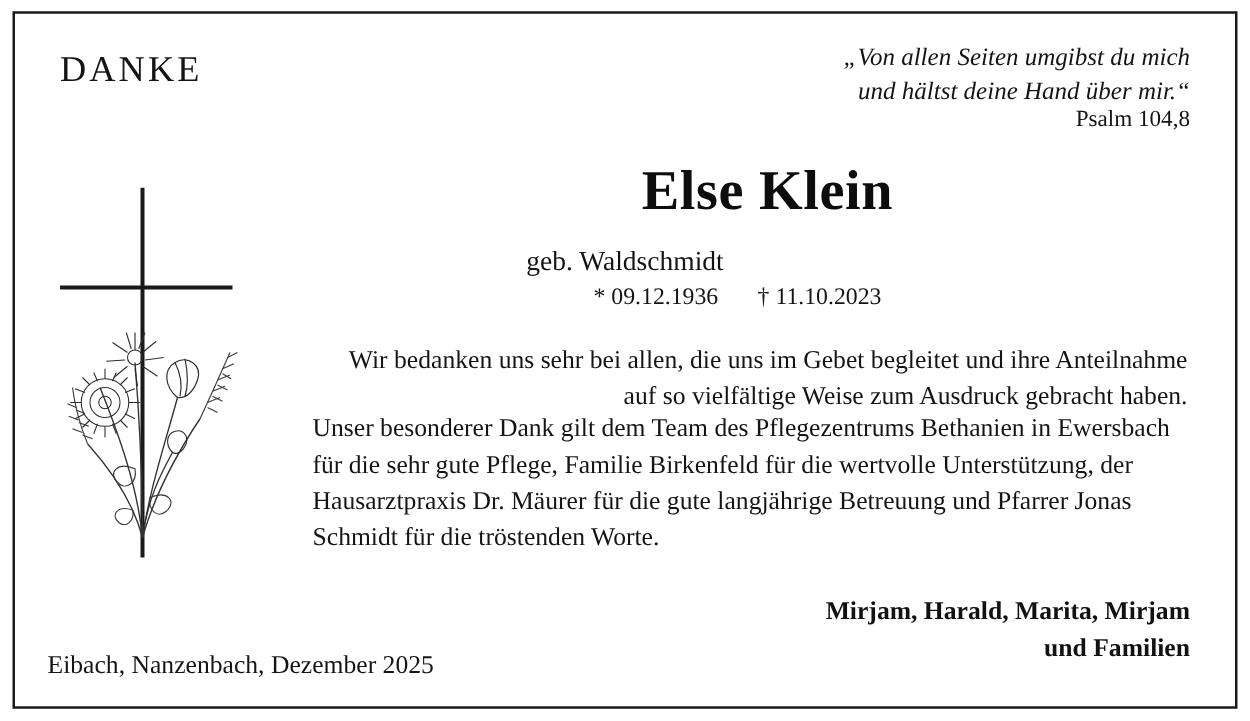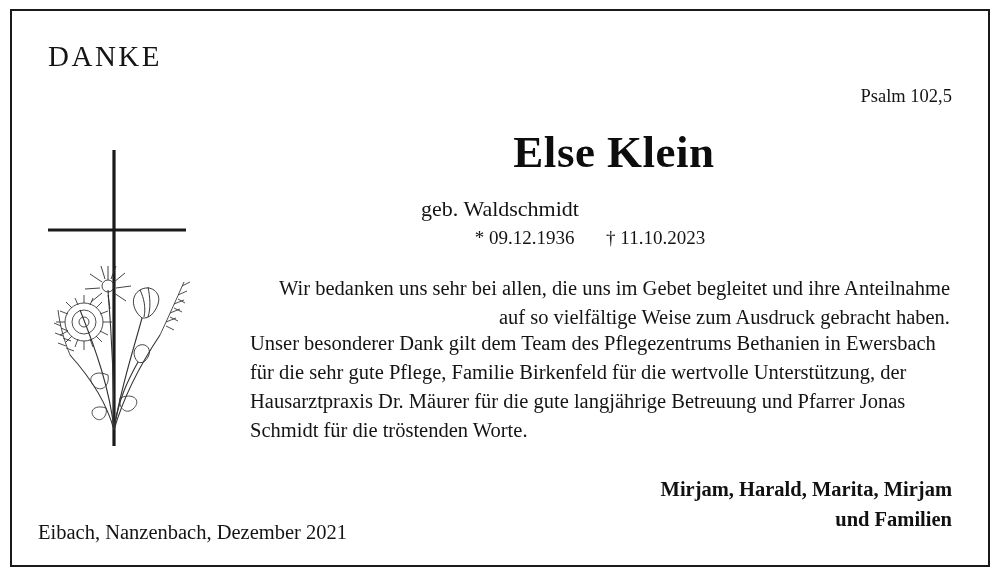--- a/index.html
+++ b/index.html
@@ -128,39 +128,43 @@
   }
 </style>
 </head>
 <body>
 
 <div class="page">
   <div class="frame"></div>
 
   <div class="danke">DANKE</div>
 
-  <div class="verse-ref">Psalm 102,5</div>
+  <div class="verse">
+    <span class="verse-line">„Von allen Seiten umgibst du mich</span>
+    <span class="verse-line">und hältst deine Hand über mir.“</span>
+  </div>
+  <div class="verse-ref">Psalm 104,8</div>
 
   <div class="name">Else Klein</div>
   <div class="maiden">geb. Waldschmidt</div>
   <div class="dates">
     <span>* 09.12.1936</span>
     <span class="sep"></span>
     <span>† 11.10.2023</span>
   </div>
 
   <div class="para para1">Wir bedanken uns sehr bei allen, die uns im Gebet begleitet und ihre Anteilnahme auf so vielfältige Weise zum Ausdruck gebracht haben.</div>
   <div class="para para2">Unser besonderer Dank gilt dem Team des Pflegezentrums Bethanien in Ewersbach für die sehr gute Pflege, Familie Birkenfeld für die wertvolle Unterstützung, der Hausarztpraxis Dr. Mäurer für die gute langjährige Betreuung und Pfarrer Jonas Schmidt für die tröstenden Worte.</div>
 
   <div class="signature">
     <span class="sig-line">Mirjam, Harald, Marita, Mirjam</span>
     <span class="sig-line">und Familien</span>
   </div>
 
-  <div class="place">Eibach, Nanzenbach, Dezember 2021</div>
+  <div class="place">Eibach, Nanzenbach, Dezember 2025</div>
 
   <div class="art">
     <svg viewBox="0 0 200 310" width="200" height="310" aria-hidden="true">
 
       <line x1="78" y1="0" x2="78" y2="296" stroke="#1a1a1a" stroke-width="3.2"></line>
       <line x1="12" y1="80" x2="150" y2="80" stroke="#1a1a1a" stroke-width="3.2"></line>
 
       <g stroke="#333333" fill="none" stroke-width="1.1">
         <path d="M78 280 C 74 240, 60 200, 44 160"></path>
         <path d="M78 280 C 78 235, 76 190, 72 140"></path>

